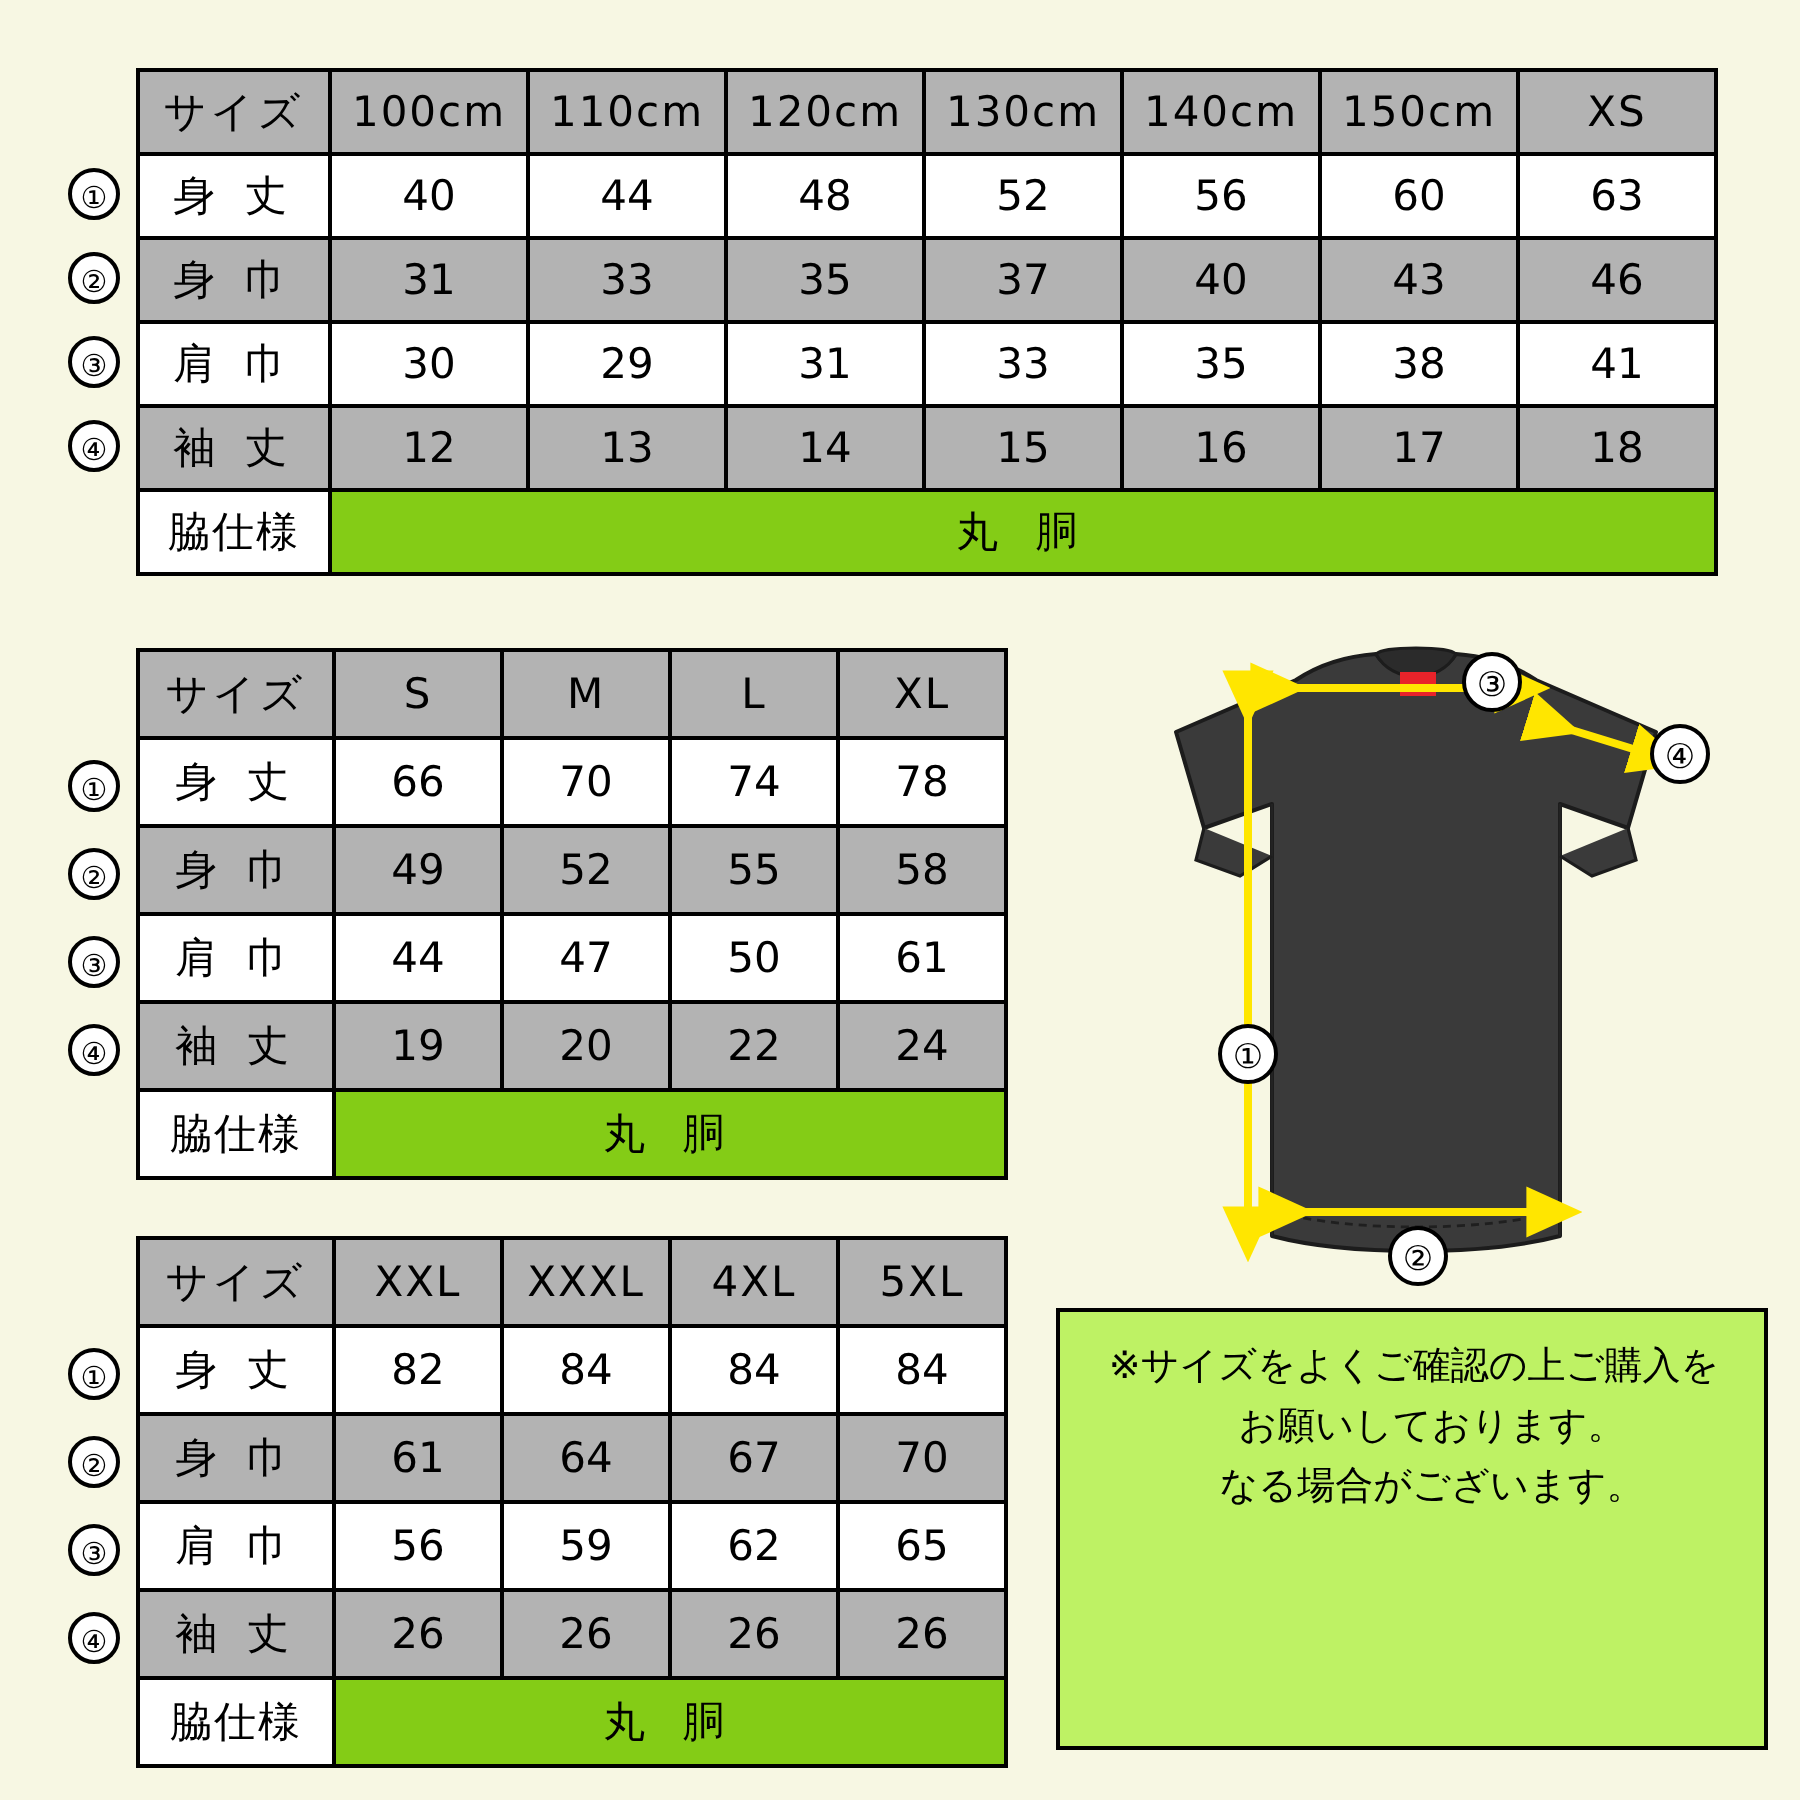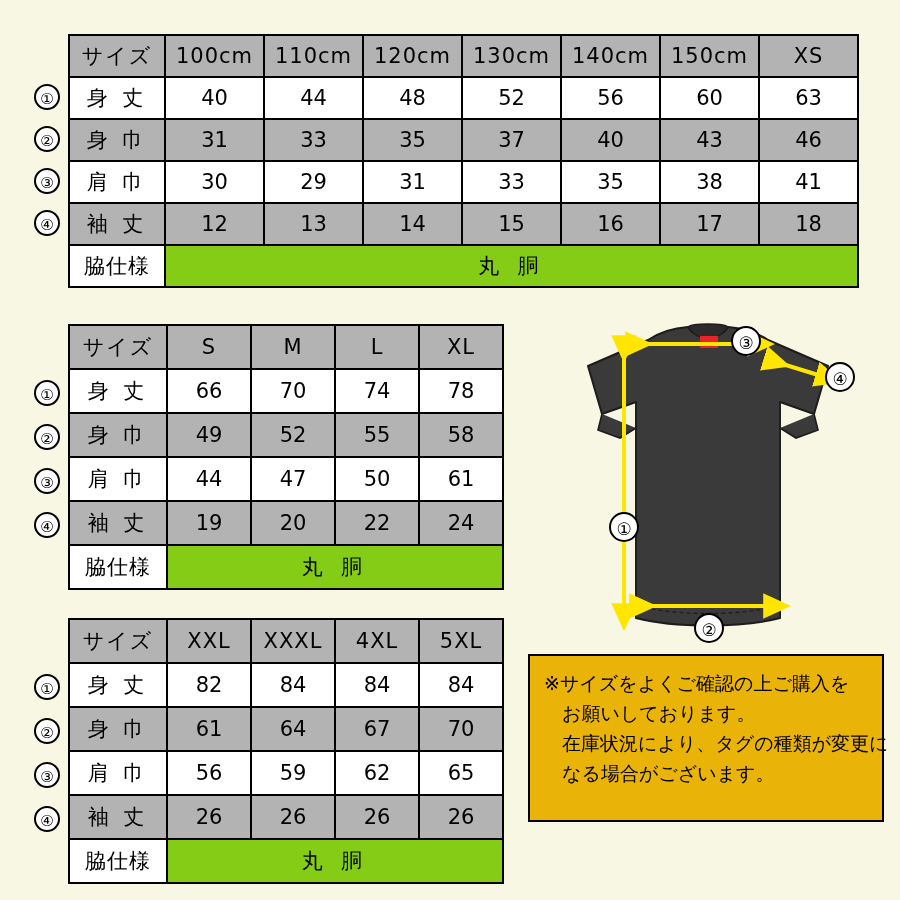--- a/index.html
+++ b/index.html
@@ -139,25 +139,26 @@
     box-sizing: border-box;
     z-index: 5;
   }
 
   
   #notice-box {
     position: absolute;
     left: 528px;
     top: 654px;
     width: 356px;
-    height: 168px;
+    height: 221px;
     border: 2px solid #000;
-    background: #eab308;
+    background: #bef264;
     box-sizing: border-box;
     padding: 12px 12px 8px 14px;
+    text-align: center;
   }
   .notice-line {
     font-size: 19px;
     line-height: 30px;
     color: #000;
     white-space: nowrap;
   }
   .notice-line.indent {
     padding-left: 18px;
   }
@@ -412,17 +413,16 @@
 
     <div class="marker" style="left:203px; top:8px;">③</div>
     <div class="marker" style="left:297px; top:44px;">④</div>
     <div class="marker" style="left:81px;  top:194px;">①</div>
     <div class="marker" style="left:166px; top:295px;">②</div>
   </div>
 
   <div id="notice-box">
     <div class="notice-line">※サイズをよくご確認の上ご購入を</div>
     <div class="notice-line indent">お願いしております。</div>
-    <div class="notice-line indent">在庫状況により、タグの種類が変更に</div>
     <div class="notice-line indent">なる場合がございます。</div>
   </div>
 
 </div>
 
 </body></html>

